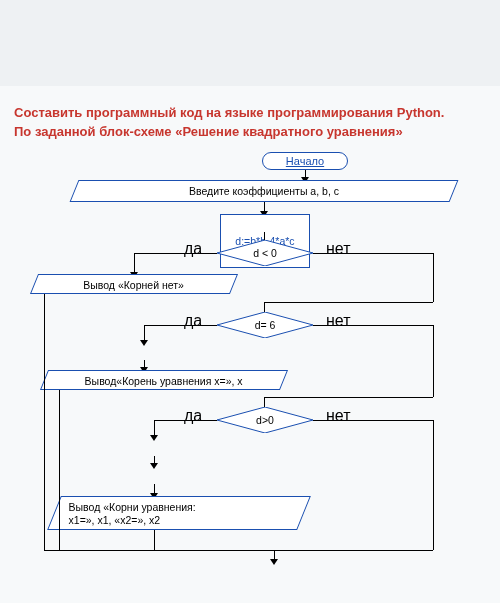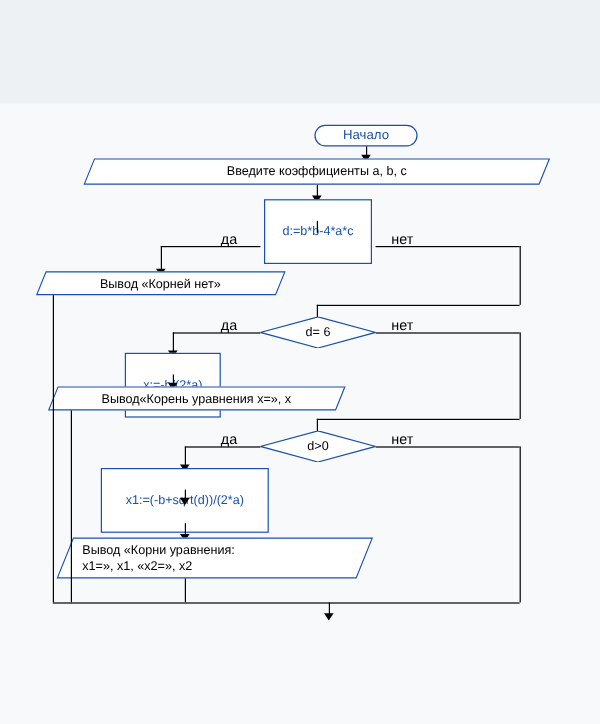--- a/index.html
+++ b/index.html
@@ -52,61 +52,73 @@
     padding: 20px 6px;
     font-size: 10.5px;
     text-align: center;
   }
 
   
   .dec { position: absolute; }
   .dec svg { display:block; }
   .dec .lbl { position:absolute; left:0; top:0; width:100%; height:100%; display:flex; align-items:center; justify-content:center; font-size:10.5px; }
 
-  .txt { position:absolute; font-size:12px; color:#000; }
+  .txt { position:absolute; font-size:16px; color:#000; }
 
   
   .line { position:absolute; background:#000; }
   .line.h { height:1px; }
   .line.v { width:1px; }
 
   .arrow-down {
     position:absolute; width:0; height:0;
     border-left:4px solid transparent; border-right:4px solid transparent;
     border-top:6px solid #000;
   }
 </style>
 </head>
 <body>
 
 <div class="top-band"></div>
 
 <div class="content">
+  <div class="headline">
+    <span>Составить программный код на языке программирования Python.</span><br>
+    <span>По заданной блок-схеме «Решение квадратного уравнения»</span>
+  </div>
 
   <div class="canvas">
 
-    <div class="term" style="left:248px; top:0px; width:86px;">
+    <div class="term" style="left:248px; top:0px; width:86px;text-decoration:underline;">
       <span>Начало</span>
     </div>
     <div class="line v" style="left:291px; top:18px; height:8px;"></div>
     <div class="arrow-down" style="left:287px; top:25px;"></div>
 
     <div class="io-wrap" style="left:60px; top:28px; width:380px;">
       <div class="io" style="height:22px;">
         <span class="t">Введите коэффициенты a, b, c</span>
       </div>
     </div>
     <div class="line v" style="left:250px; top:50px; height:10px;"></div>
     <div class="arrow-down" style="left:246px; top:59px;"></div>
 
     <div class="proc" style="left:206px; top:62px; width:90px;">
       <span>d:=b*b-4*a*c</span>
     </div>
     <div class="line v" style="left:250px; top:80px; height:10px;"></div>
 
+    <div class="dec" style="left:203px; top:88px; width:96px; height:26px;">
+      <svg width="96" height="26">
+          <polygon points="48,0 96,13 48,26 0,13" fill="#fff" stroke="#1a4fb0"></polygon>
+        </svg>
+      <div class="lbl">
+          <span>d &lt; 0</span>
+        </div>
+    </div>
     <div class="txt" style="left:170px; top:88px;">да</div>
     <div class="txt" style="left:312px; top:88px;">нет</div>
 
     <div class="line h" style="left:120px; top:101px; width:83px;"></div>
     <div class="line v" style="left:120px; top:101px; height:20px;"></div>
     <div class="arrow-down" style="left:116px; top:120px;"></div>
 
     <div class="io-wrap" style="left:20px; top:122px; width:200px;">
       <div class="io" style="height:20px;">
         <span class="t">Вывод «Корней нет»</span>
@@ -126,23 +138,20 @@
           <span>d= 6</span>
         </div>
     </div>
     <div class="txt" style="left:170px; top:160px;">да</div>
     <div class="txt" style="left:312px; top:160px;">нет</div>
 
     <div class="line h" style="left:130px; top:173px; width:73px;"></div>
     <div class="line v" style="left:130px; top:173px; height:16px;"></div>
     <div class="arrow-down" style="left:126px; top:188px;"></div>
 
-    <div class="proc" style="left:90px; top:190px; width:80px;">
-      <span>x:=-b/(2*a)</span>
-    </div>
     <div class="line v" style="left:130px; top:208px; height:8px;"></div>
     <div class="arrow-down" style="left:126px; top:215px;"></div>
 
     <div class="io-wrap" style="left:30px; top:218px; width:240px;">
       <div class="io" style="height:20px;">
         <span class="t">Вывод«Корень уравнения x=», x</span>
       </div>
     </div>
 
     <div class="line h" style="left:299px; top:173px; width:120px;"></div>
@@ -158,23 +167,20 @@
           <span>d&gt;0</span>
         </div>
     </div>
     <div class="txt" style="left:170px; top:255px;">да</div>
     <div class="txt" style="left:312px; top:255px;">нет</div>
 
     <div class="line h" style="left:140px; top:268px; width:63px;"></div>
     <div class="line v" style="left:140px; top:268px; height:16px;"></div>
     <div class="arrow-down" style="left:136px; top:283px;"></div>
 
-    <div class="proc" style="left:70px; top:286px; width:140px;">
-      <span>x1:=(-b+sqrt(d))/(2*a)</span>
-    </div>
     <div class="line v" style="left:140px; top:304px; height:8px;"></div>
     <div class="arrow-down" style="left:136px; top:311px;"></div>
 
     <div class="line v" style="left:140px; top:332px; height:10px;"></div>
     <div class="arrow-down" style="left:136px; top:341px;"></div>
 
     <div class="io-wrap" style="left:40px; top:344px; width:250px;">
       <div class="io" style="height:34px;">
         <span class="t" style="text-align:left; padding-left:6px; line-height:1.25;">
           <span>Вывод «Корни уравнения:</span><br>

